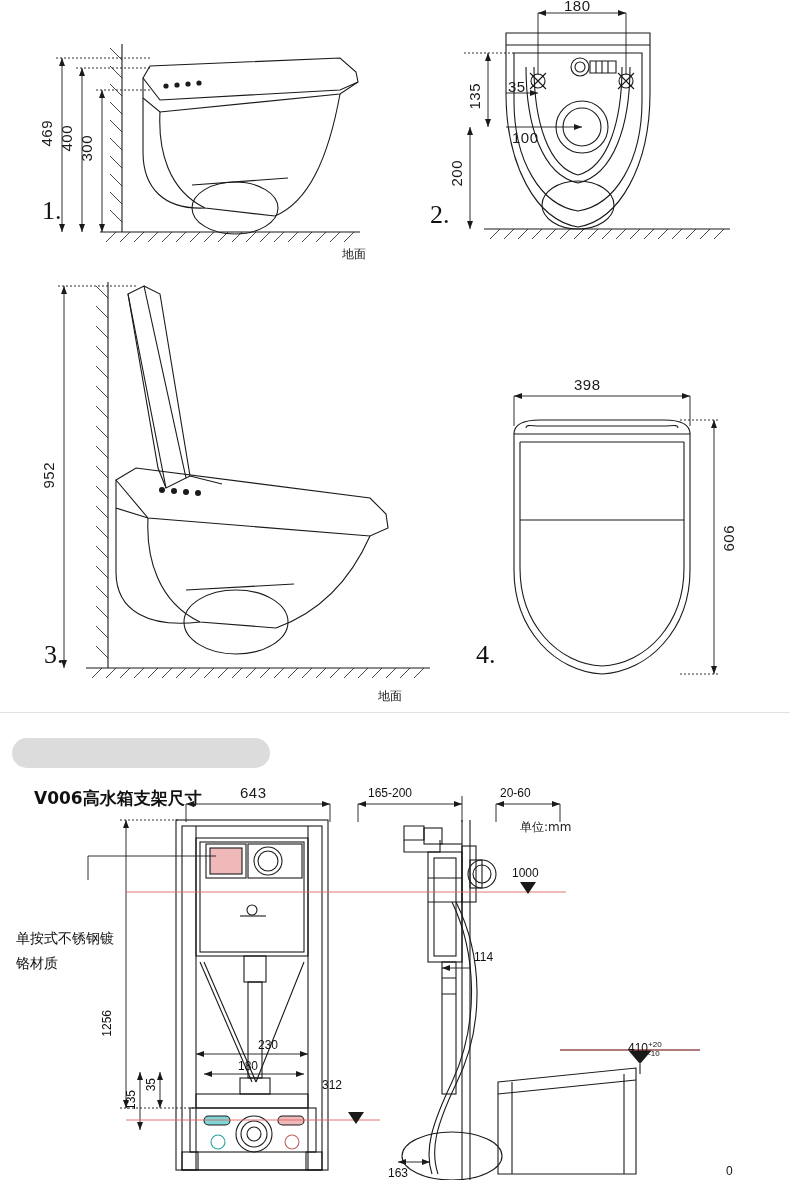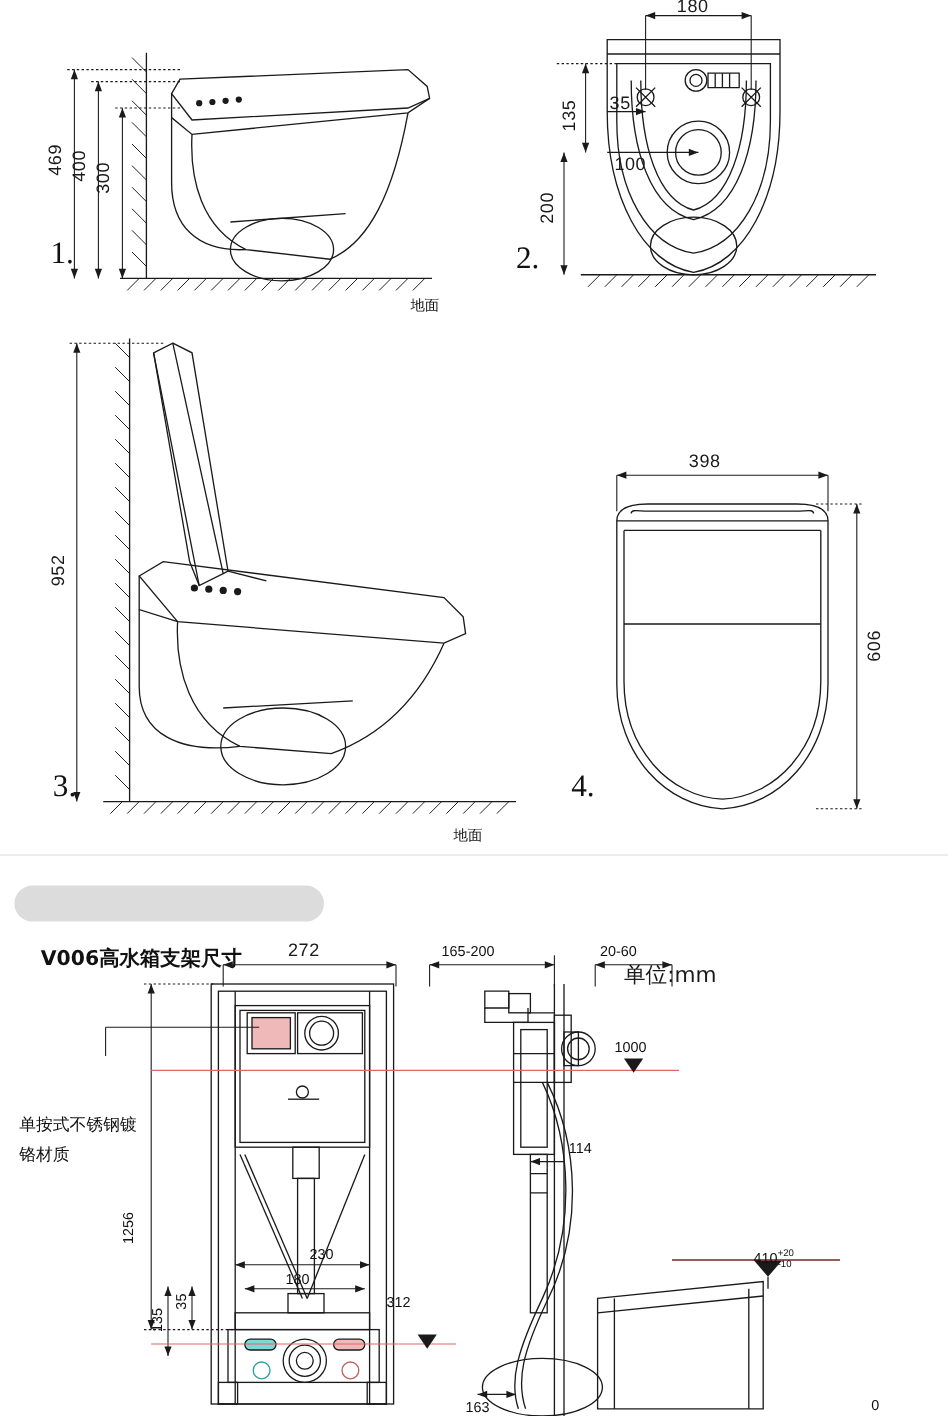--- a/index.html
+++ b/index.html
@@ -311,21 +311,21 @@
     </svg>
     <div class="abs num" style="left:94px;top:-4px;">398</div>
     <div class="abs vert num" style="left:240px;top:145px;">606</div>
   </div>
   <div class="abs stepnum" style="left:476px;top:640px;">4.</div>
 
   <div class="divider"></div>
   <div class="sectionbar">
     <span class="cn">V006高水箱支架尺寸</span>
   </div>
-  <div class="abs cn" style="left:520px;top:756px;font-size:18px;">单位:mm</div>
+  <div class="abs cn" style="left:520px;top:775px;font-size:12px;">单位:mm</div>
 
   <div class="abs" style="left:0px;top:782px;width:790px;height:398px;">
     <svg width="790" height="398" viewBox="0 0 790 398">
       <g fill="none" stroke="#1a1a1a" stroke-width="1.1">
 
         <rect x="176" y="38" width="152" height="350"></rect>
         <rect x="182" y="44" width="140" height="344"></rect>
 
         <line x1="196" y1="44" x2="196" y2="388"></line>
         <line x1="308" y1="44" x2="308" y2="388"></line>
@@ -466,21 +466,21 @@
         <polygon points="520,100 536,100 528,112"></polygon>
         <polygon points="348,330 364,330 356,342"></polygon>
       </g>
 
       <g stroke="#1a1a1a" stroke-width="0.9" fill="none">
         <line x1="88" y1="98" x2="88" y2="74"></line>
         <line x1="88" y1="74" x2="216" y2="74"></line>
       </g>
     </svg>
 
-    <div class="abs num" style="left:240px;top:2px;">272</div>
+    <div class="abs num" style="left:240px;top:2px;">643</div>
     <div class="abs lbl-sm" style="left:368px;top:4px;">165-200</div>
     <div class="abs lbl-sm" style="left:500px;top:4px;">20-60</div>
     <div class="abs lbl-sm" style="left:512px;top:84px;">1000</div>
     <div class="abs lbl-sm" style="left:474px;top:168px;">114</div>
     <div class="abs vert lbl-sm" style="left:100px;top:228px;">1256</div>
     <div class="abs lbl-sm" style="left:236px;top:256px;padding-left:22px;">230</div>
     <div class="abs lbl-sm" style="left:238px;top:277px;">180</div>
     <div class="abs lbl-sm" style="left:322px;top:296px;">312</div>
     <div class="abs vert lbl-sm" style="left:144px;top:296px;">35</div>
     <div class="abs vert lbl-sm" style="left:124px;top:308px;">135</div>

